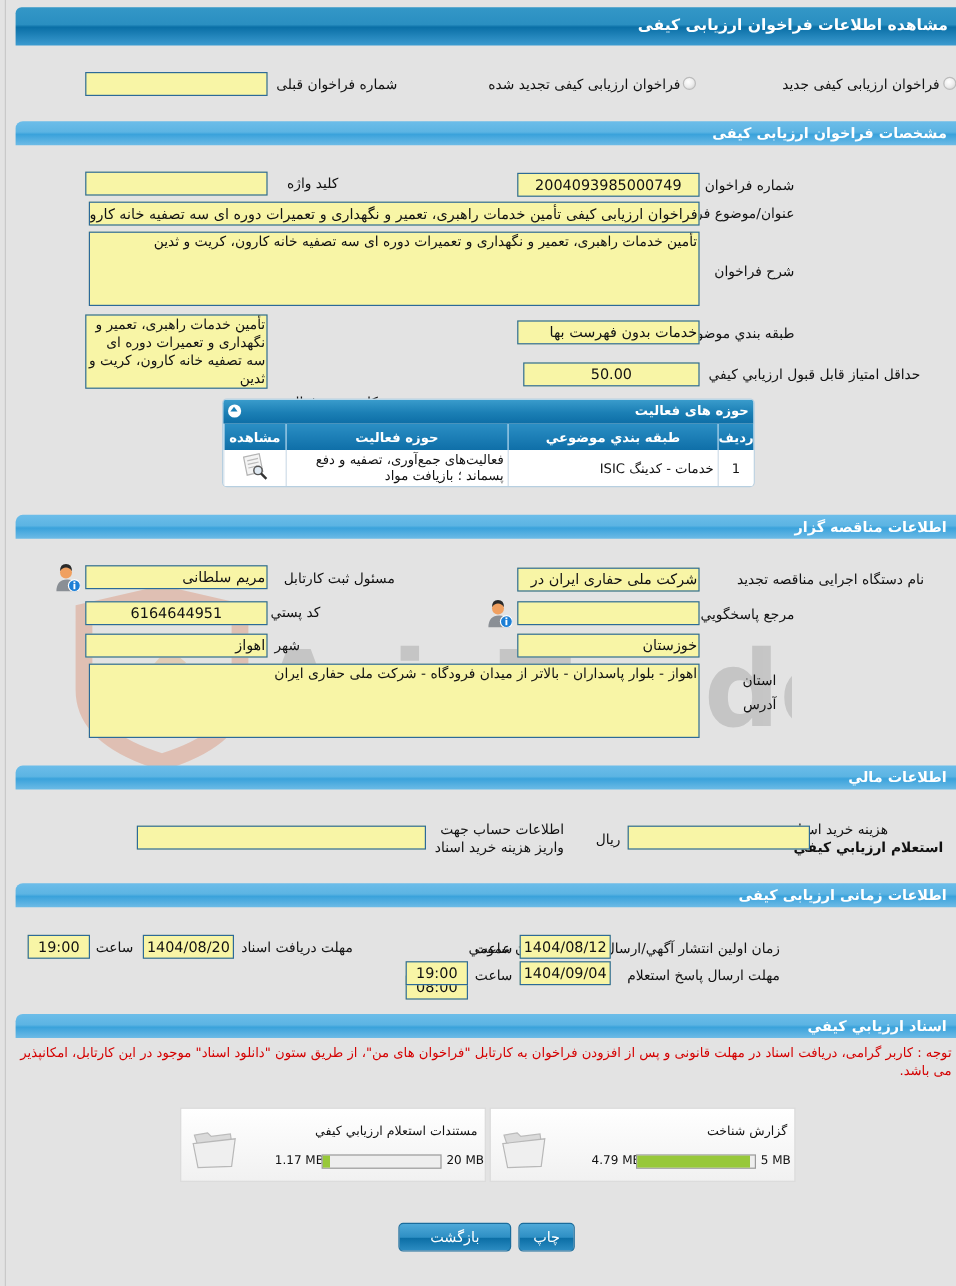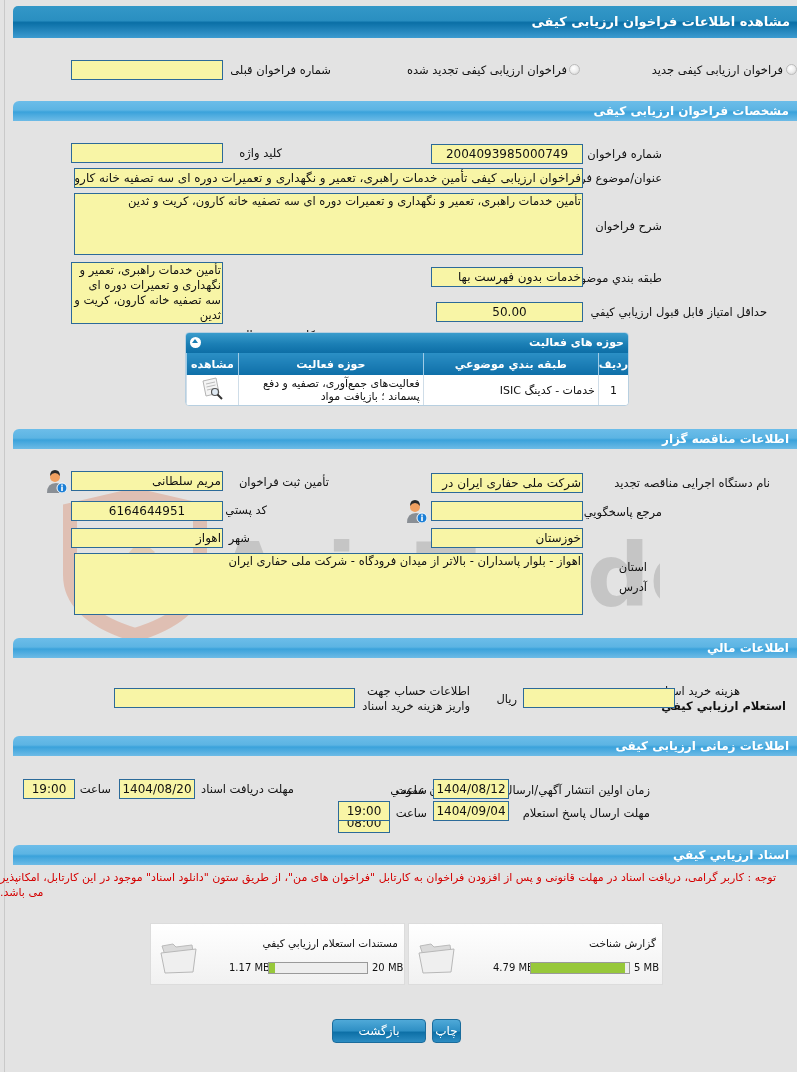--- a/index.html
+++ b/index.html
@@ -145,21 +145,21 @@
       </tr>
     </tbody>
   </table>
 </div>
 
 <div class="hdr" style="top:429px;">اطلاعات مناقصه گزار</div>
 
 <div class="lbl" style="right:27px;top:476px;">نام دستگاه اجرايی مناقصه تجديد</div>
 <div class="fld" style="left:431px;top:473px;width:152px;">شرکت ملی حفاری ايران در</div>
 
-<div class="lbl" style="right:468px;top:475px;">تأمين ثبت فراخوان</div>
+<div class="lbl" style="right:468px;top:475px;">مسئول ثبت کارتابل</div>
 <div class="fld" style="left:71px;top:471px;width:152px;">مريم سلطانی</div>
 <svg class="usericon" style="left:45px;top:469px;" viewBox="0 0 22 24">
   <path d="M2 24 Q2 14 11 14 Q20 14 20 24 Z" fill="#8a8f95"></path>
   <circle cx="10" cy="8" r="5" fill="#f0a060"></circle>
   <path d="M5 7 Q5 1 10 1 Q15 1 15 7 Q13 4 10 4 Q7 4 5 7 Z" fill="#2a2a2a"></path>
   <circle cx="17" cy="19" r="5" fill="#1c7fd6" stroke="#fff"></circle>
   <rect x="16.2" y="17.5" width="1.6" height="4.5" fill="#fff"></rect>
   <rect x="16.2" y="15.5" width="1.6" height="1.4" fill="#fff"></rect>
 </svg>
 
@@ -206,21 +206,21 @@
 <div class="fld c" style="left:119px;top:779px;width:76px;">1404/08/20</div>
 <div class="lbl" style="right:686px;top:782px;">ساعت</div>
 <div class="fld c" style="left:23px;top:779px;width:52px;">19:00</div>
 
 <div class="lbl" style="right:147px;top:806px;">مهلت ارسال پاسخ استعلام</div>
 <div class="fld c" style="left:433px;top:801px;width:76px;">1404/09/04</div>
 <div class="lbl" style="right:370px;top:806px;">ساعت</div>
 <div class="fld c" style="left:338px;top:801px;width:52px;">19:00</div>
 
 <div class="hdr" style="top:845px;">اسناد ارزيابي کيفي</div>
-<div class="abs rtl" style="right:0;top:870px;width:797px;color:#d40000;font-size:11px;line-height:15px;text-align:left;padding-right:16px;">توجه : کاربر گرامی، دريافت اسناد در مهلت قانونی و پس از افزودن فراخوان به کارتابل "فراخوان های من"، از طريق ستون "دانلود اسناد" موجود در اين کارتابل، امکانپذير می باشد.</div>
+<div class="abs rtl" style="right:0;top:870px;width:797px;color:#d40000;font-size:11px;line-height:15px;text-align:right;padding-right:4px;">توجه : کاربر گرامی، دريافت اسناد در مهلت قانونی و پس از افزودن فراخوان به کارتابل "فراخوان های من"، از طريق ستون "دانلود اسناد" موجود در اين کارتابل، امکانپذير می باشد.</div>
 
 <div class="card" style="left:408px;">
   <div class="name">گزارش شناخت</div>
   <svg class="folder" viewBox="0 0 40 40">
     <path d="M3 10 L14 8 L17 11 L33 9 L34 16 L6 19 Z" fill="#dadada" stroke="#bbb"></path>
     <path d="M2 17 L37 13 L34 36 L6 37 Z" fill="#efefef" stroke="#b8b8b8"></path>
   </svg>
   <div class="sz" style="left:84px;">4.79 MB</div>
   <div class="bar" style="left:121px;width:100px;">
       <div class="fill" style="width:96%;"></div>
@@ -234,14 +234,14 @@
     <path d="M3 10 L14 8 L17 11 L33 9 L34 16 L6 19 Z" fill="#dadada" stroke="#bbb"></path>
     <path d="M2 17 L37 13 L34 36 L6 37 Z" fill="#efefef" stroke="#b8b8b8"></path>
   </svg>
   <div class="sz" style="left:78px;">1.17 MB</div>
   <div class="bar" style="left:117px;width:100px;">
       <div class="fill" style="width:6%;"></div>
     </div>
   <div class="sz" style="left:221px;">20 MB</div>
 </div>
 
-<div class="btn" style="left:432px;width:29px;">چاپ</div>
+<div class="btn" style="left:432px;width:47px;">چاپ</div>
 <div class="btn" style="left:332px;width:94px;">بازگشت</div>
 
 </body></html>

